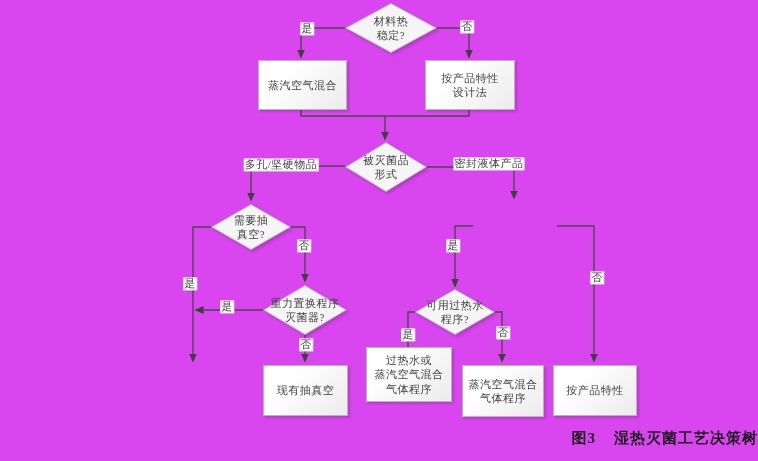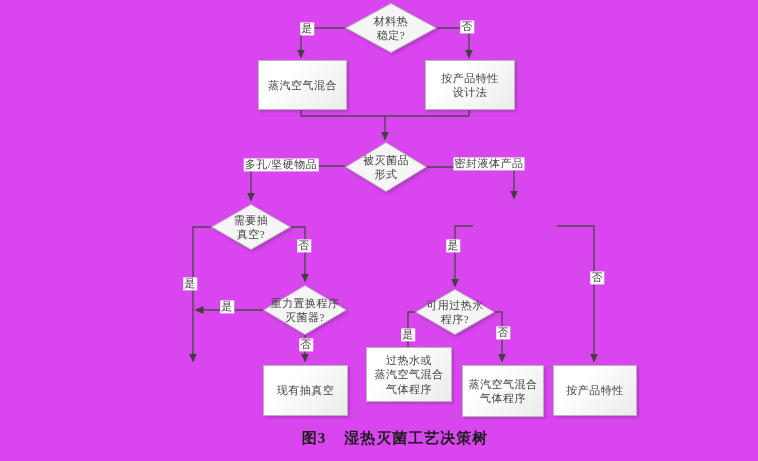--- a/index.html
+++ b/index.html
@@ -78,21 +78,21 @@
     padding: 0 1px;
     letter-spacing: 0.5px;
   }
   .caption {
     position: absolute;
     left: 0;
     top: 429px;
     width: 100%;
     box-sizing: border-box;
     padding-left: 32px;
-    text-align: center;
+    text-align: right;
     z-index: 4;
     font-size: 15px;
     font-weight: bold;
     color: #1c1c1c;
     letter-spacing: 1px;
   }
   .caption .gap { display: inline-block; width: 18px; }
 </style>
 </head>
 <body>

